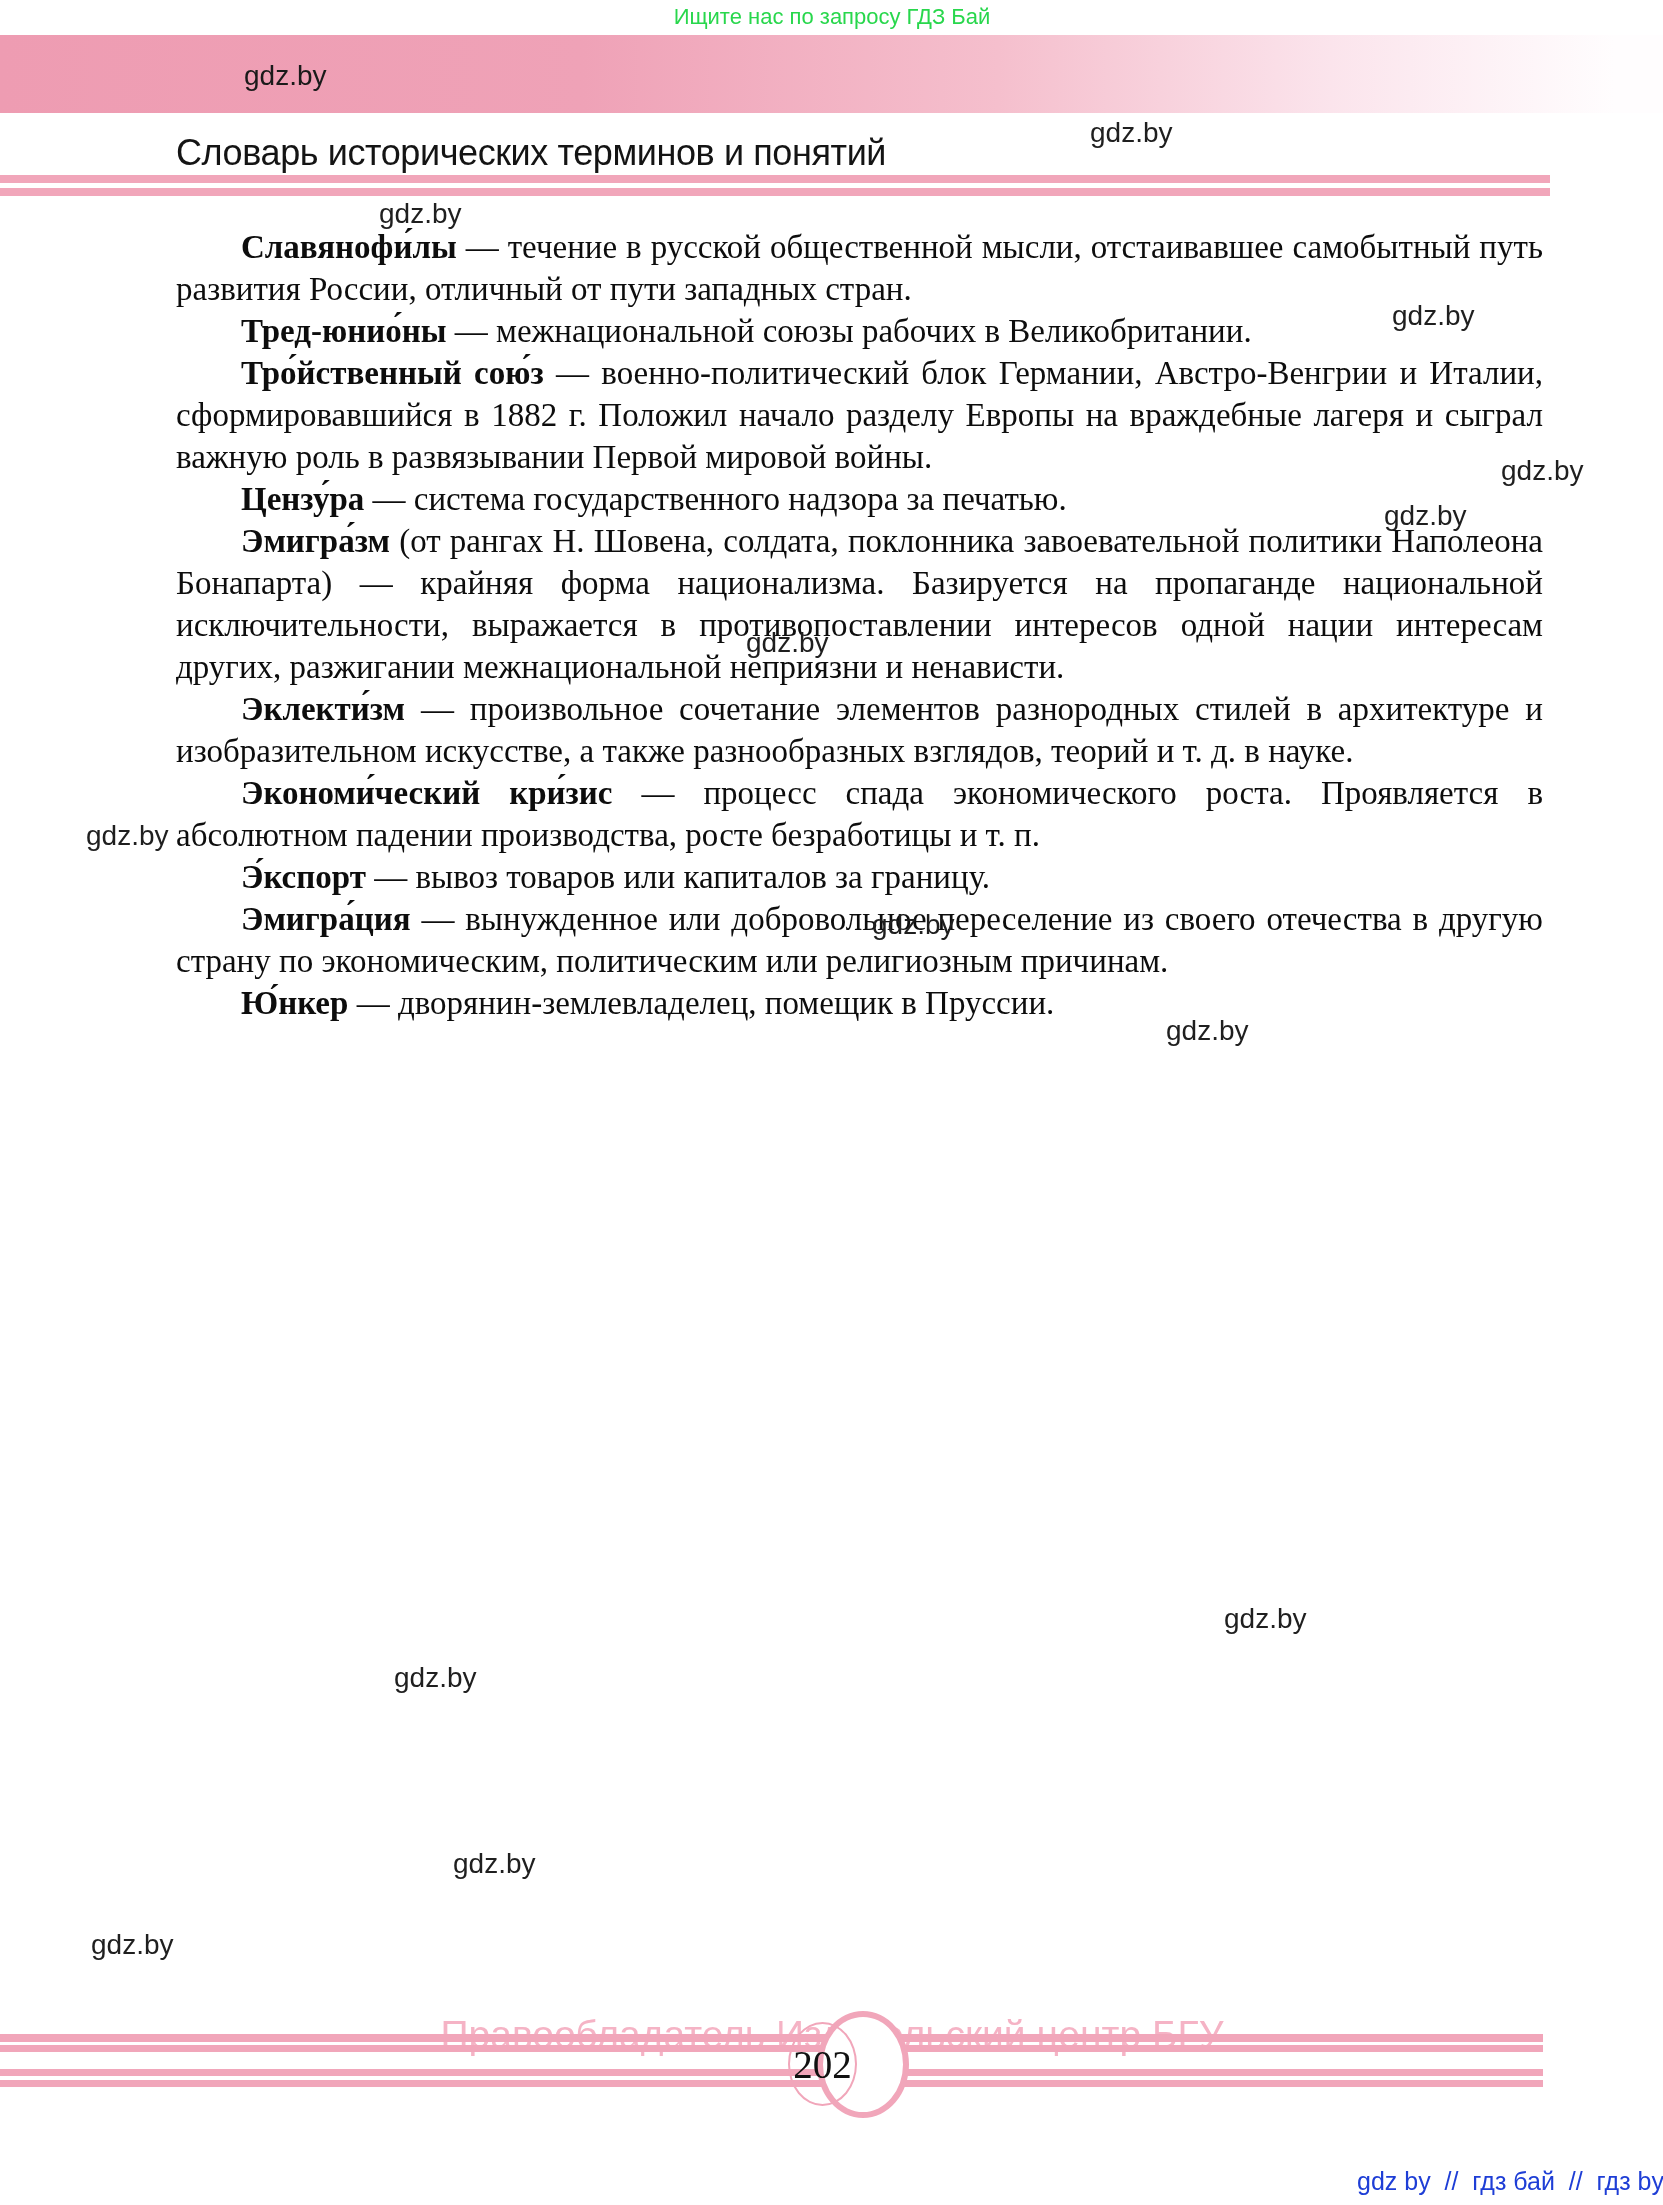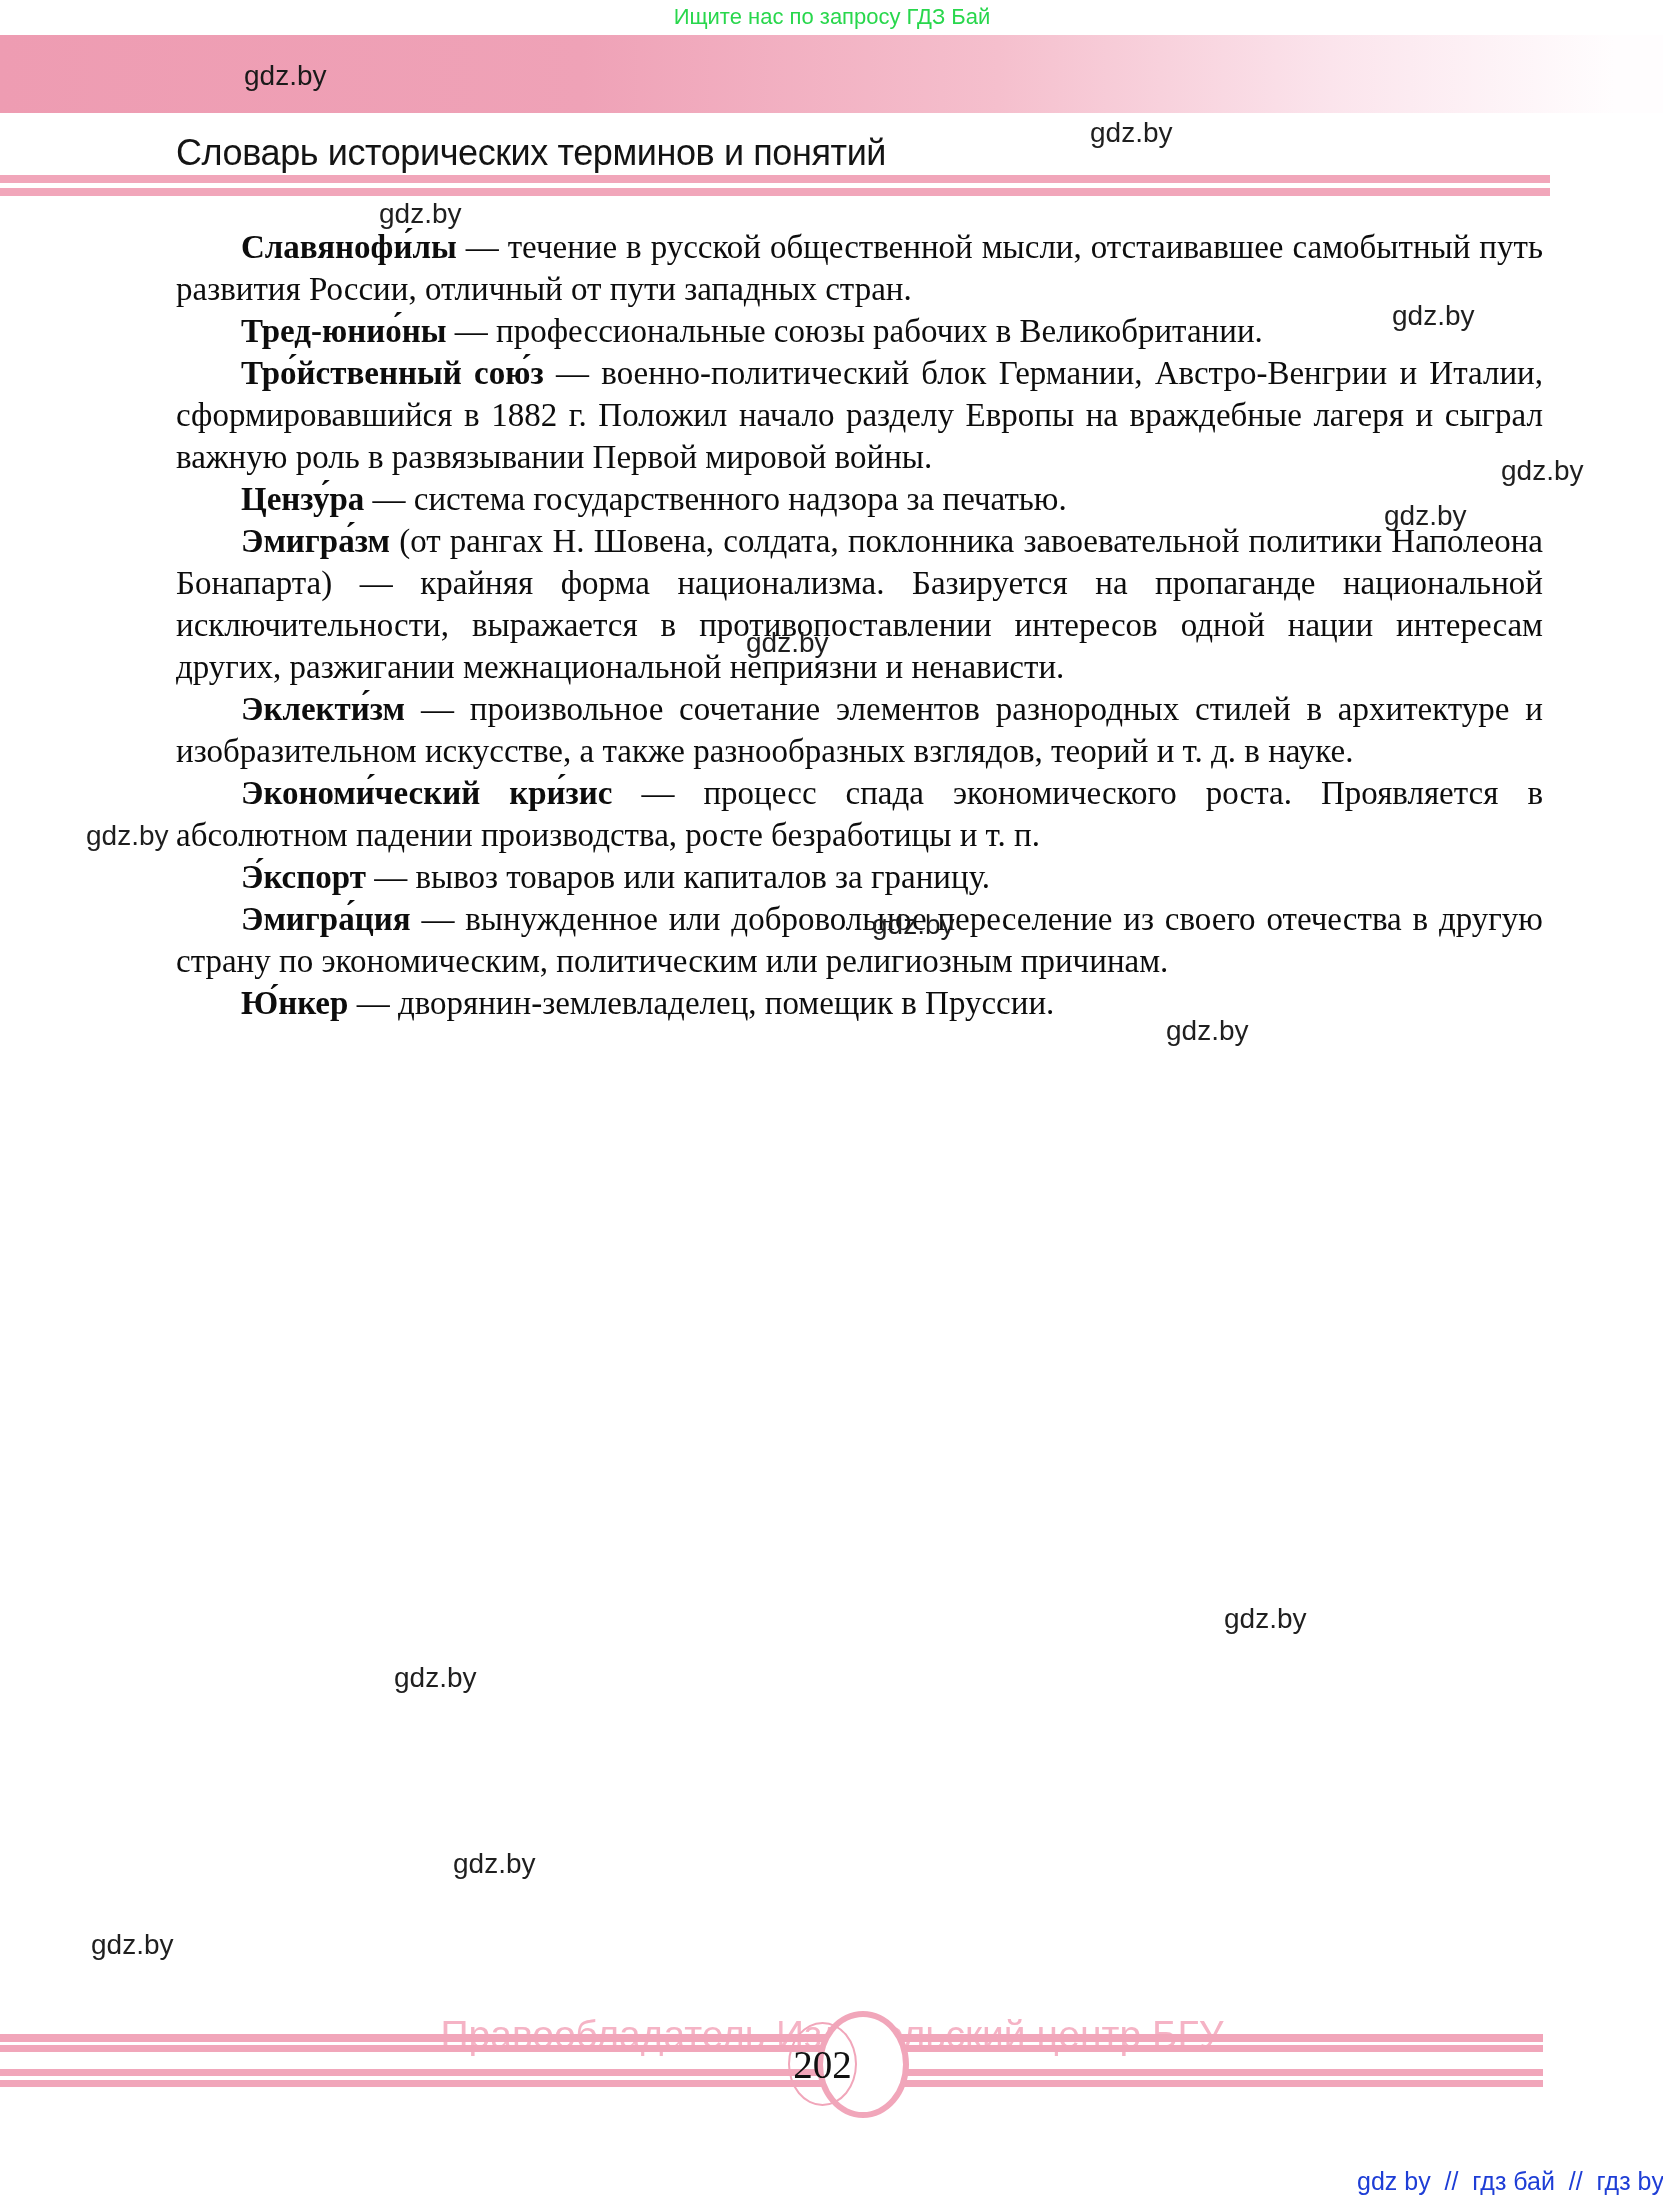--- a/index.html
+++ b/index.html
@@ -99,21 +99,21 @@
   <span class="bar-wm">gdz.by</span>
 </div>
 
 <div class="title">Словарь исторических терминов и понятий</div>
 
 <div class="rule rule-a"></div>
 <div class="rule rule-b"></div>
 
 <div class="content">
     <p><b>Славянофи́лы</b><span> — течение в русской общественной мысли, отстаивавшее самобытный путь развития России, отличный от пути западных стран.</span></p>
-    <p><b>Тред-юнио́ны</b><span> — профессиональные союзы рабочих в Великобритании.</span></p>
+    <p><b>Тред-юнио́ны</b><span> — межнациональной союзы рабочих в Великобритании.</span></p>
     <p><b>Тро́йственный сою́з</b><span> — военно-политический блок Германии, Австро-Венгрии и Италии, сформировавшийся в 1882 г. Положил начало разделу Европы на враждебные лагеря и сыграл важную роль в развязывании Первой мировой войны.</span></p>
     <p><b>Цензу́ра</b><span> — система государственного надзора за печатью.</span></p>
     <p><b>Эмигра́зм</b><span> (от рангах Н. Шовена, солдата, поклонника завоевательной политики Наполеона Бонапарта) — крайняя форма национализма. Базируется на пропаганде национальной исключительности, выражается в противопоставлении интересов одной нации интересам других, разжигании межнациональной неприязни и ненависти.</span></p>
     <p><b>Эклекти́зм</b><span> — произвольное сочетание элементов разнородных стилей в архитектуре и изобразительном искусстве, а также разнообразных взглядов, теорий и т. д. в науке.</span></p>
     <p><b>Экономи́ческий кри́зис</b><span> — процесс спада экономического роста. Проявляется в абсолютном падении производства, росте безработицы и т. п.</span></p>
     <p><b>Э́кспорт</b><span> — вывоз товаров или капиталов за границу.</span></p>
     <p><b>Эмигра́ция</b><span> — вынужденное или добровольное переселение из своего отечества в другую страну по экономическим, политическим или религиозным причинам.</span></p>
     <p><b>Ю́нкер</b><span> — дворянин-землевладелец, помещик в Пруссии.</span></p>
   </div>
 

